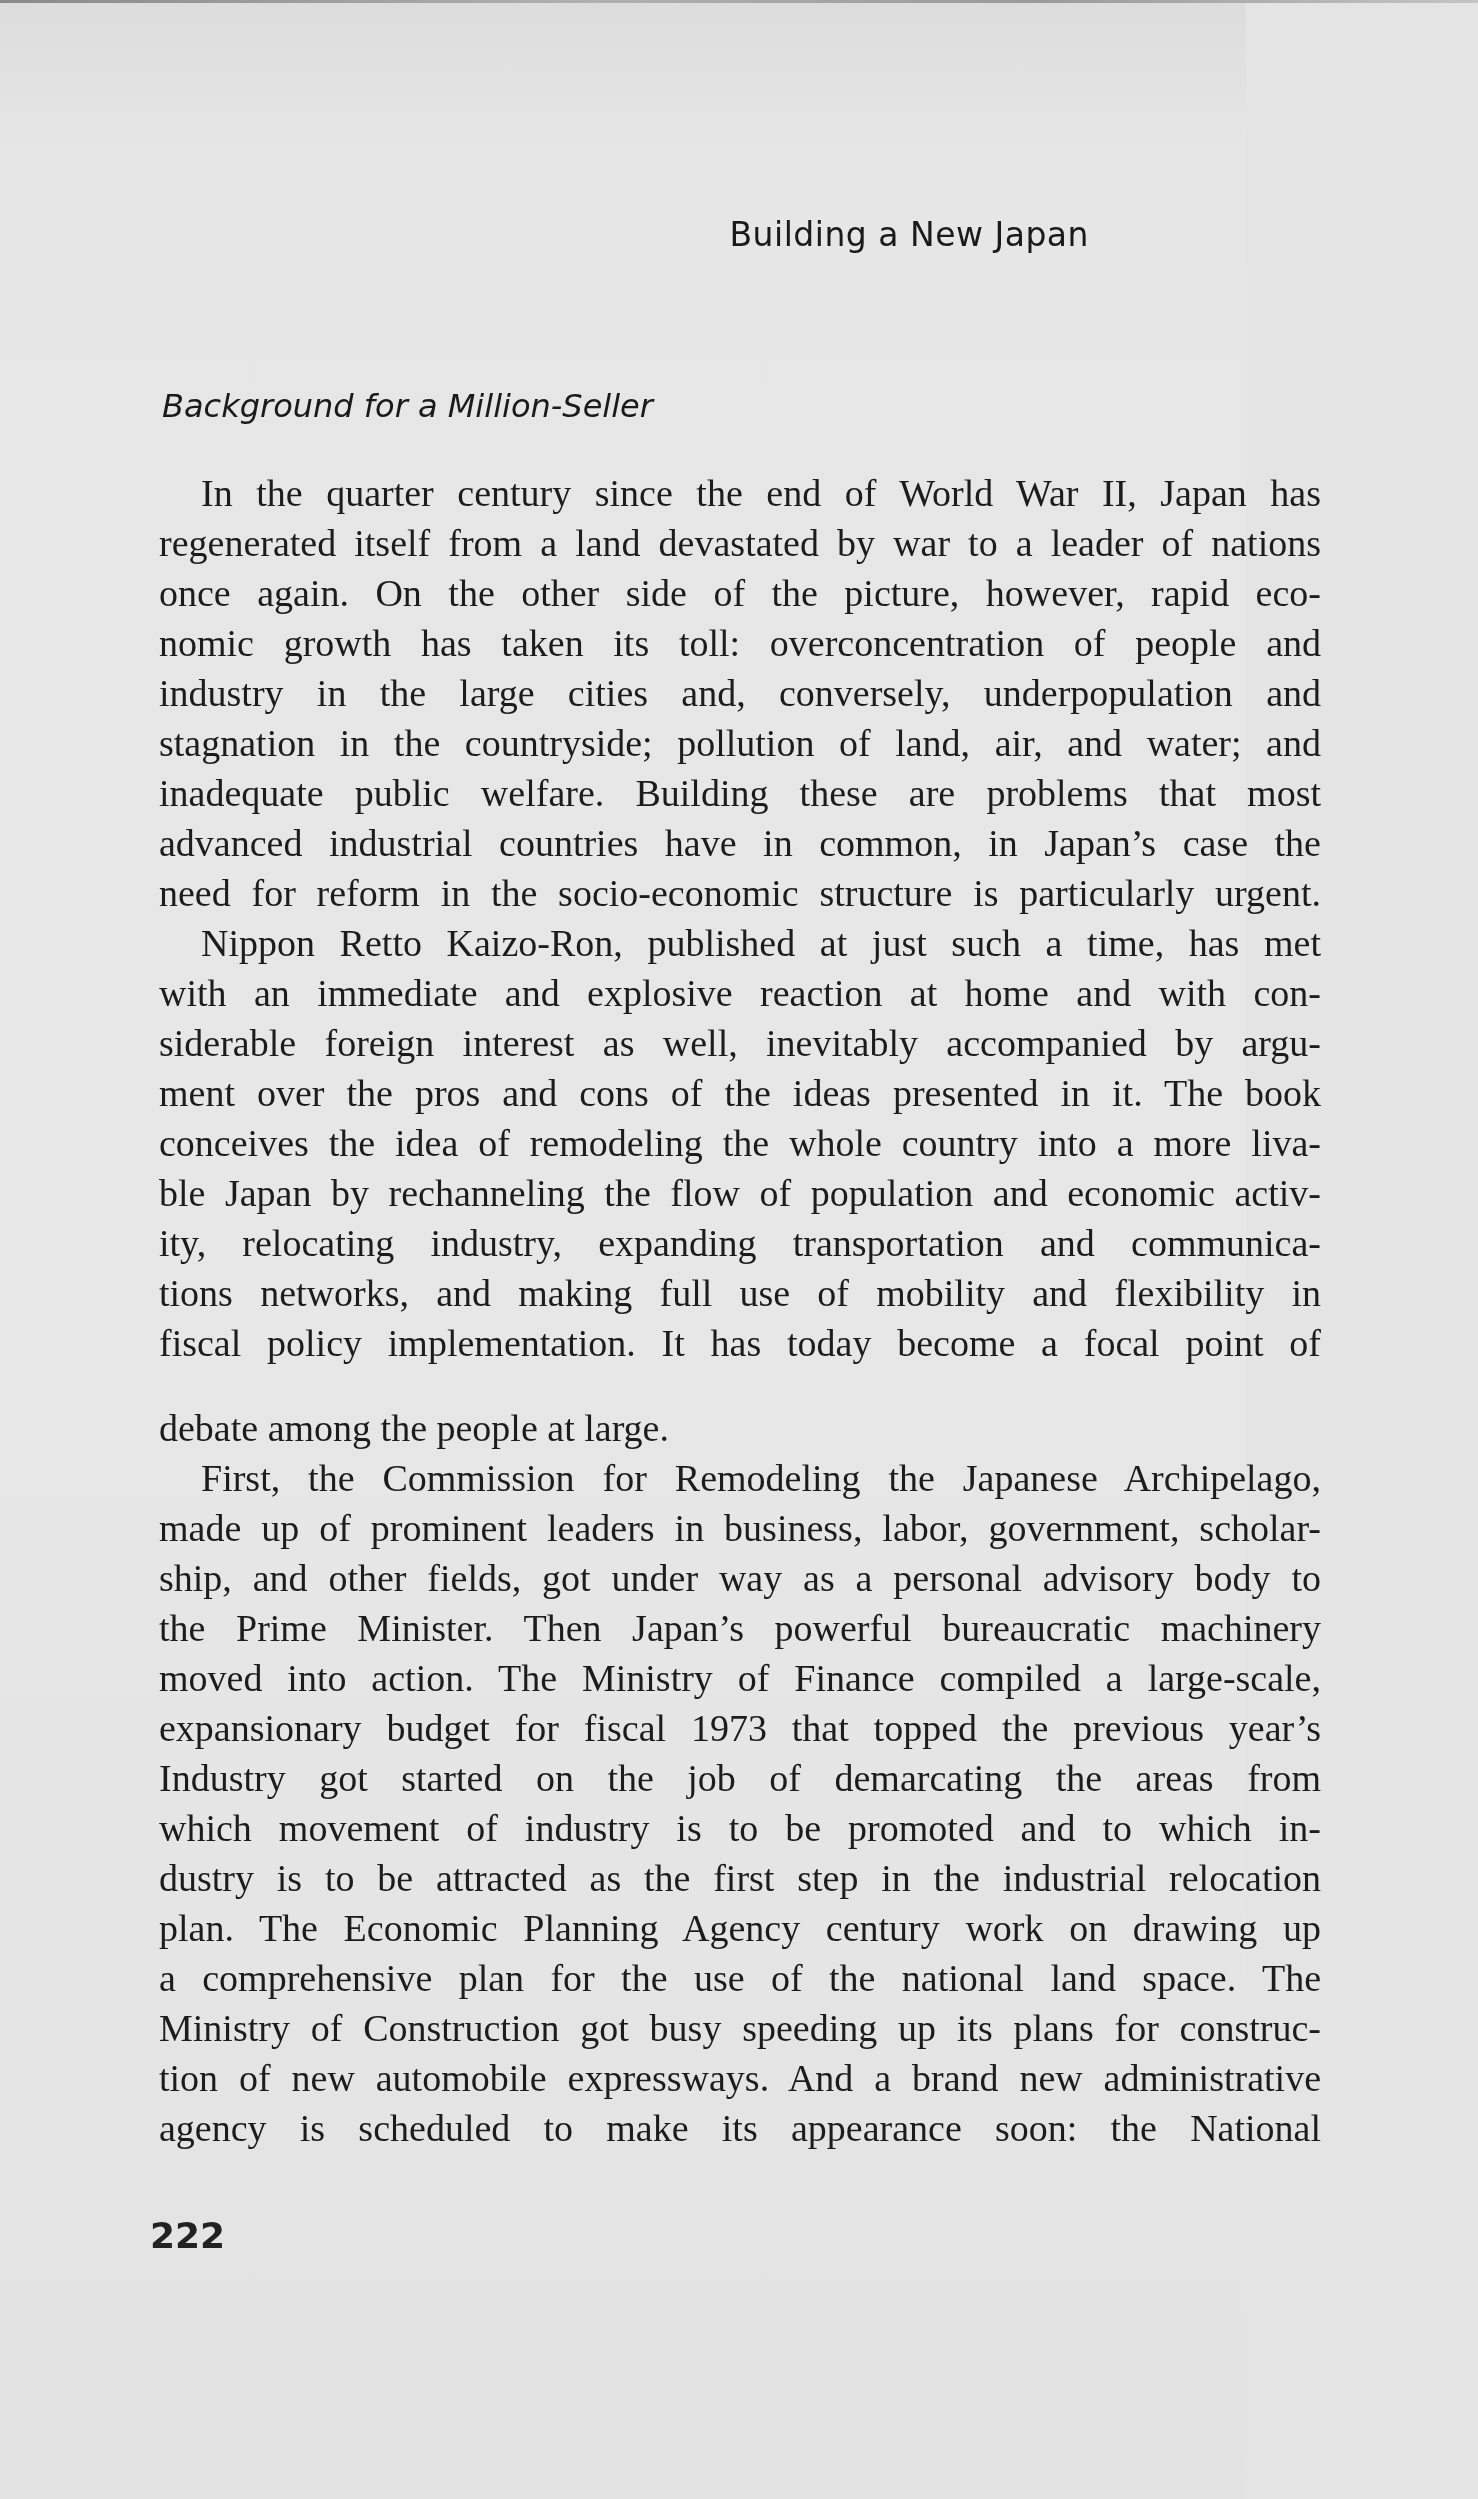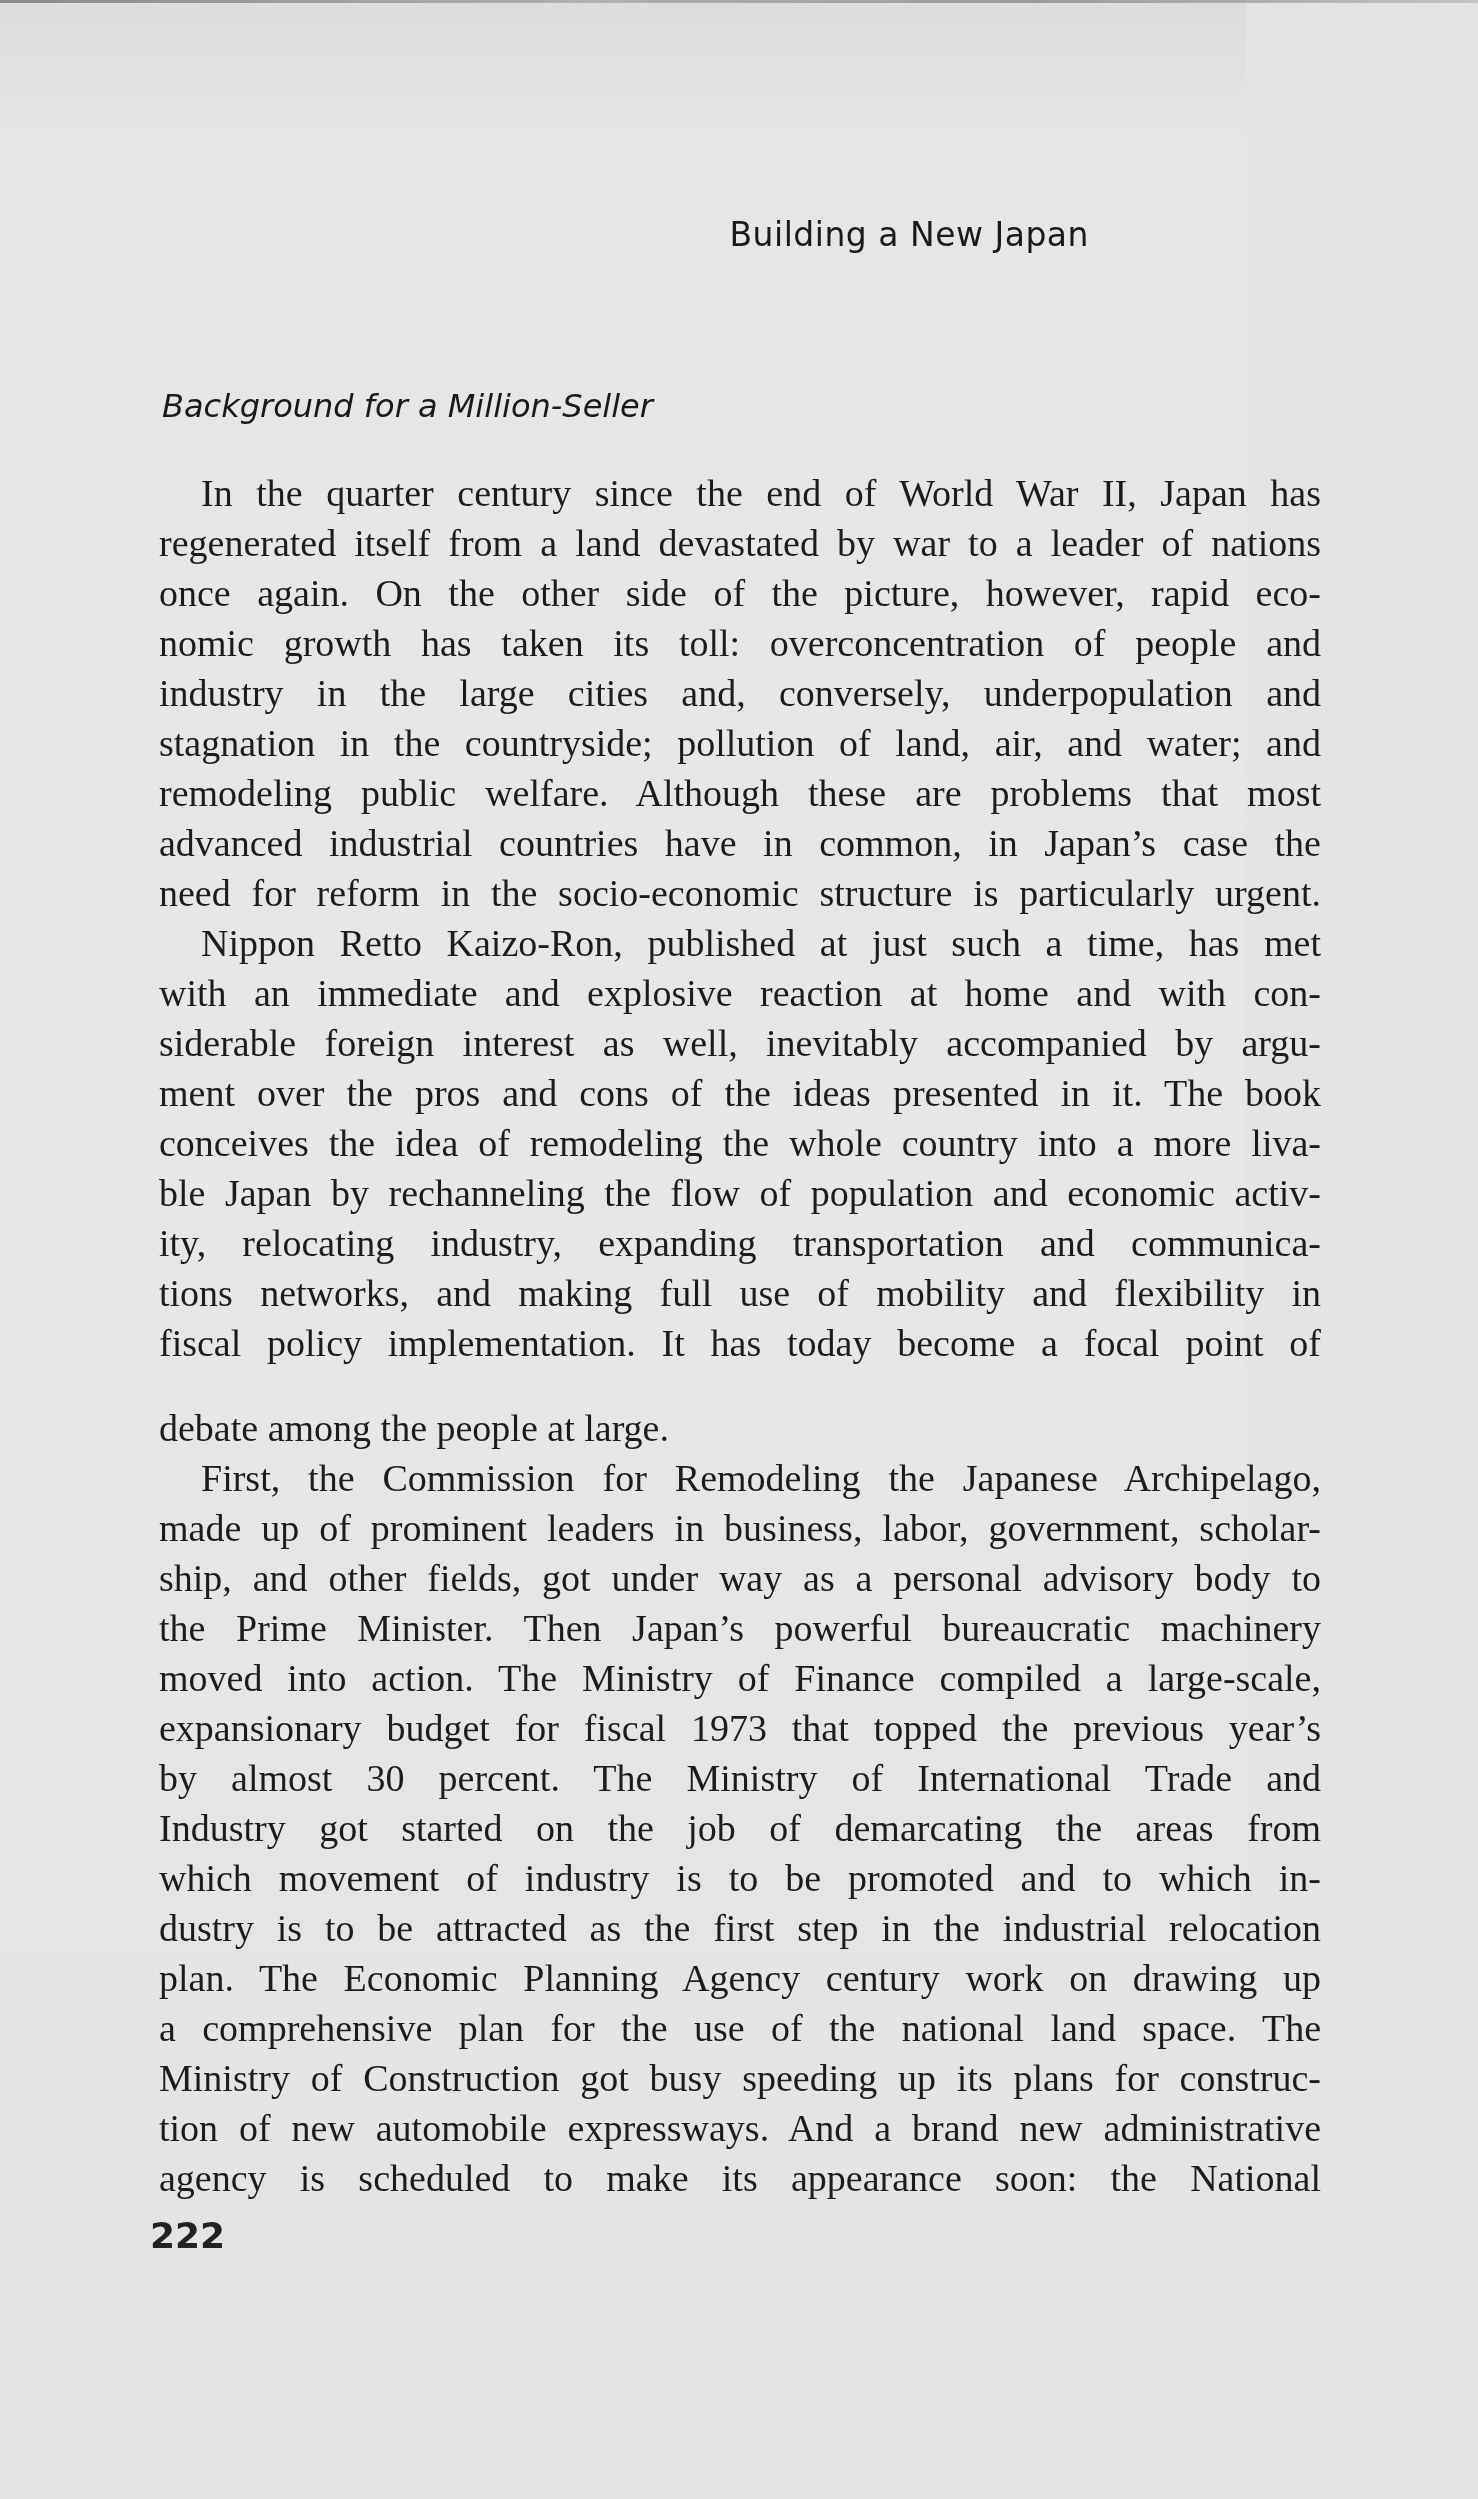--- a/index.html
+++ b/index.html
@@ -90,42 +90,41 @@
   <div class="section-heading">Background for a Million-Seller</div>
 
   <div class="body-text">
 
     <span class="line indent">In the quarter century since the end of World War II, Japan has</span>
     <span class="line">regenerated itself from a land devastated by war to a leader of nations</span>
     <span class="line">once again. On the other side of the picture, however, rapid eco-</span>
     <span class="line">nomic growth has taken its toll: overconcentration of people and</span>
     <span class="line">industry in the large cities and, conversely, underpopulation and</span>
     <span class="line">stagnation in the countryside; pollution of land, air, and water; and</span>
-    <span class="line">remodeling public welfare. Although these are problems that most</span>
+    <span class="line">inadequate public welfare. Building these are problems that most</span>
     <span class="line">advanced industrial countries have in common, in Japan’s case the</span>
     <span class="line">need for reform in the socio-economic structure is particularly urgent.</span>
 
     <span class="line indent"><span class="it">Nippon Retto Kaizo-Ron</span><span>, published at just such a time, has met</span></span>
     <span class="line">with an immediate and explosive reaction at home and with con-</span>
     <span class="line">siderable foreign interest as well, inevitably accompanied by argu-</span>
     <span class="line">ment over the pros and cons of the ideas presented in it. The book</span>
     <span class="line">conceives the idea of remodeling the whole country into a more liva-</span>
     <span class="line">ble Japan by rechanneling the flow of population and economic activ-</span>
     <span class="line">ity, relocating industry, expanding transportation and communica-</span>
     <span class="line">tions networks, and making full use of mobility and flexibility in</span>
     <span class="line">fiscal policy implementation. It has today become a focal point of</span>
     <span class="line last">debate among the people at large.</span>
 
     <span class="line indent">First, the Commission for Remodeling the Japanese Archipelago,</span>
     <span class="line">made up of prominent leaders in business, labor, government, scholar-</span>
     <span class="line">ship, and other fields, got under way as a personal advisory body to</span>
     <span class="line">the Prime Minister. Then Japan’s powerful bureaucratic machinery</span>
     <span class="line">moved into action. The Ministry of Finance compiled a large-scale,</span>
     <span class="line">expansionary budget for fiscal 1973 that topped the previous year’s</span>
-    <span class="line">by almost 30 percent. The Ministry of International Trade and</span>
     <span class="line">Industry got started on the job of demarcating the areas from</span>
     <span class="line">which movement of industry is to be promoted and to which in-</span>
     <span class="line">dustry is to be attracted as the first step in the industrial relocation</span>
     <span class="line">plan. The Economic Planning Agency century work on drawing up</span>
     <span class="line">a comprehensive plan for the use of the national land space. The</span>
     <span class="line">Ministry of Construction got busy speeding up its plans for construc-</span>
     <span class="line">tion of new automobile expressways. And a brand new administrative</span>
     <span class="line">agency is scheduled to make its appearance soon: the National</span>
   </div>
 

